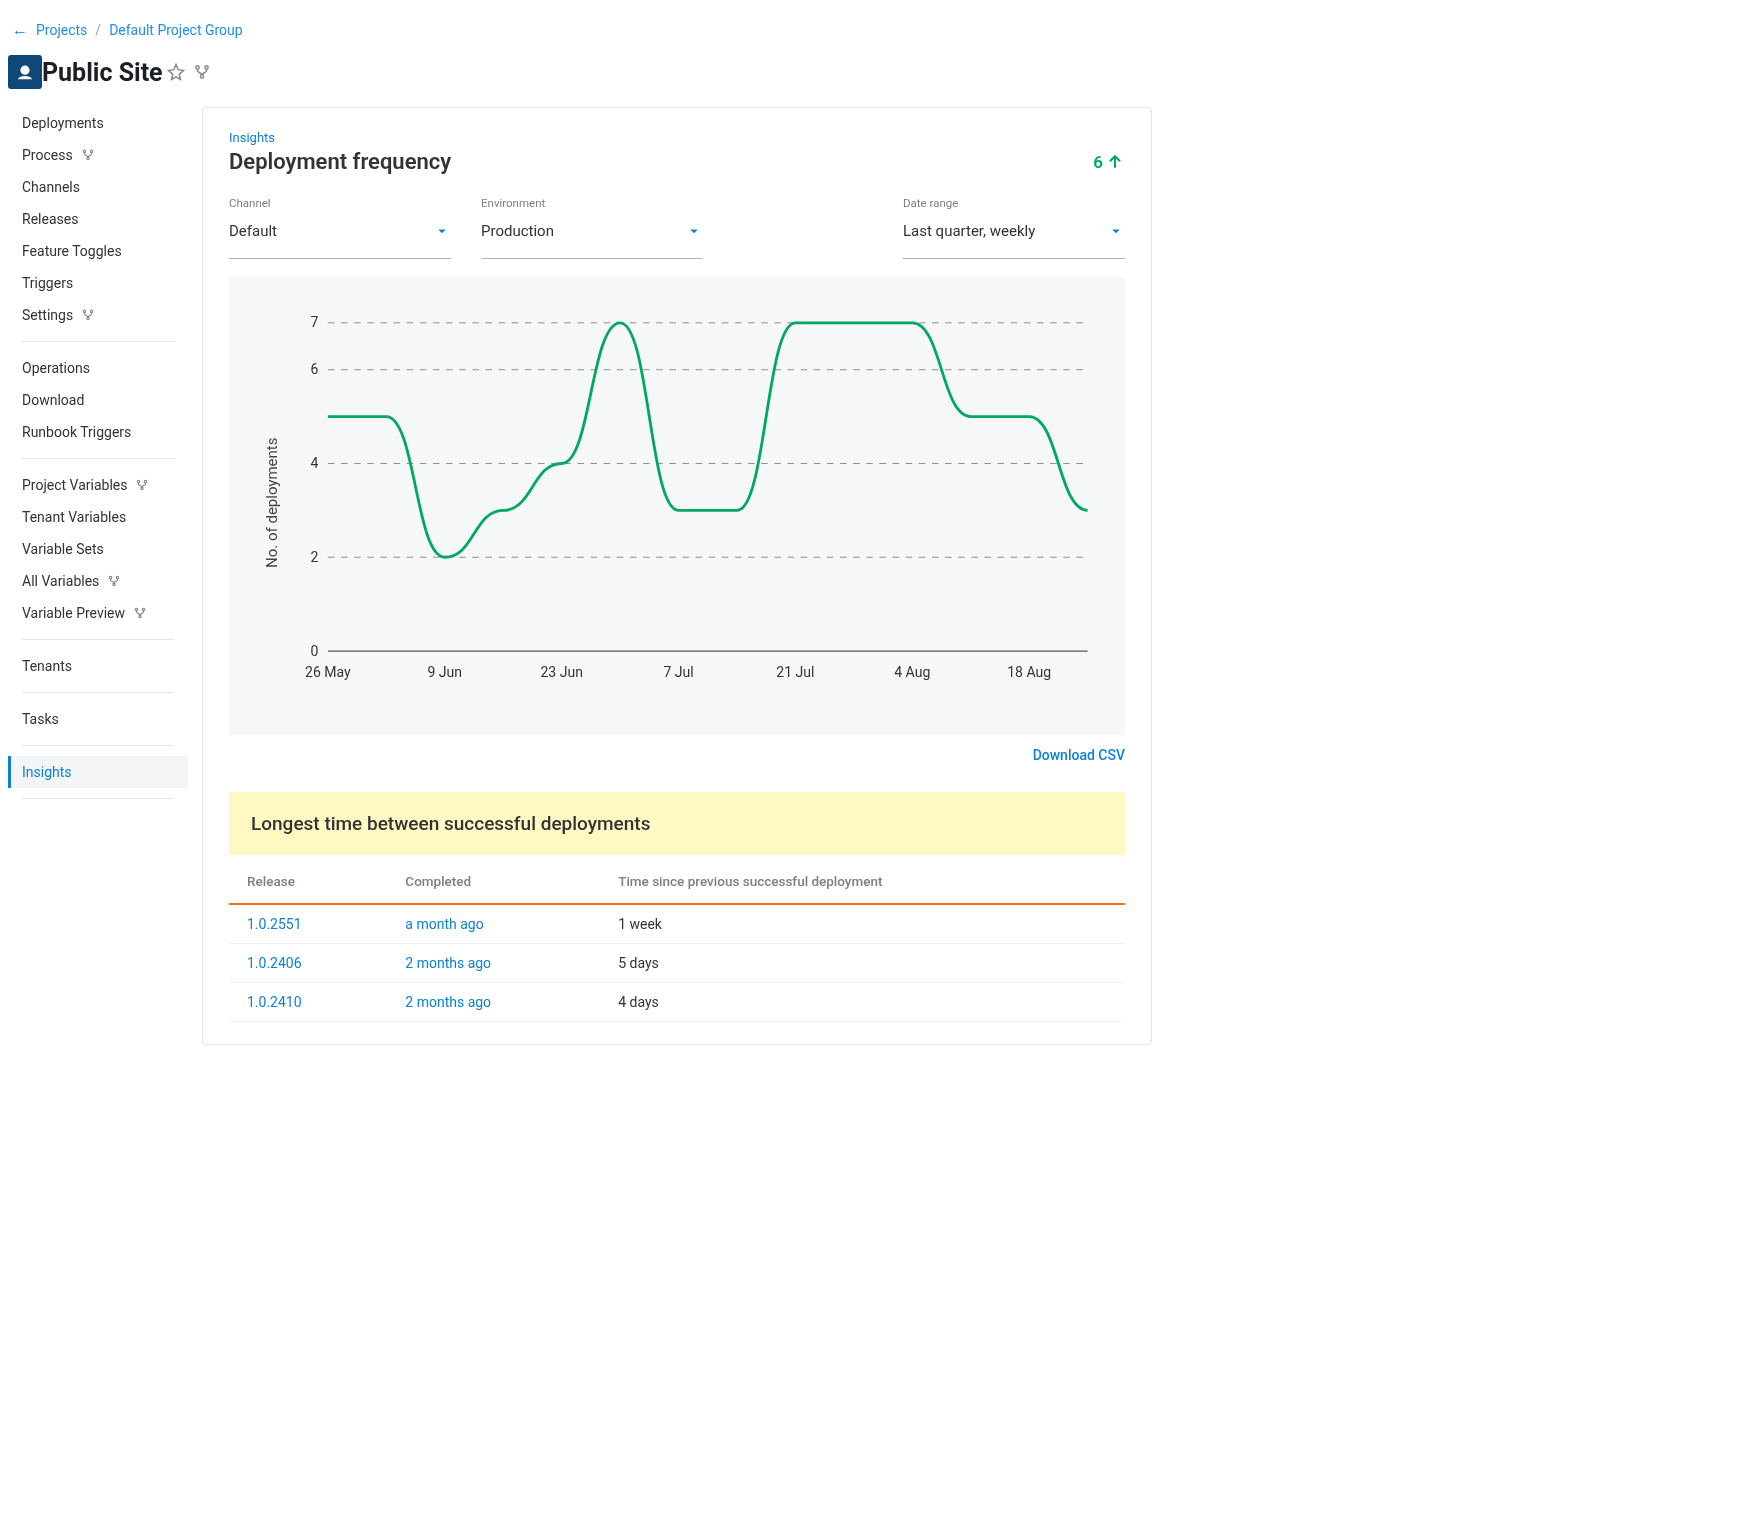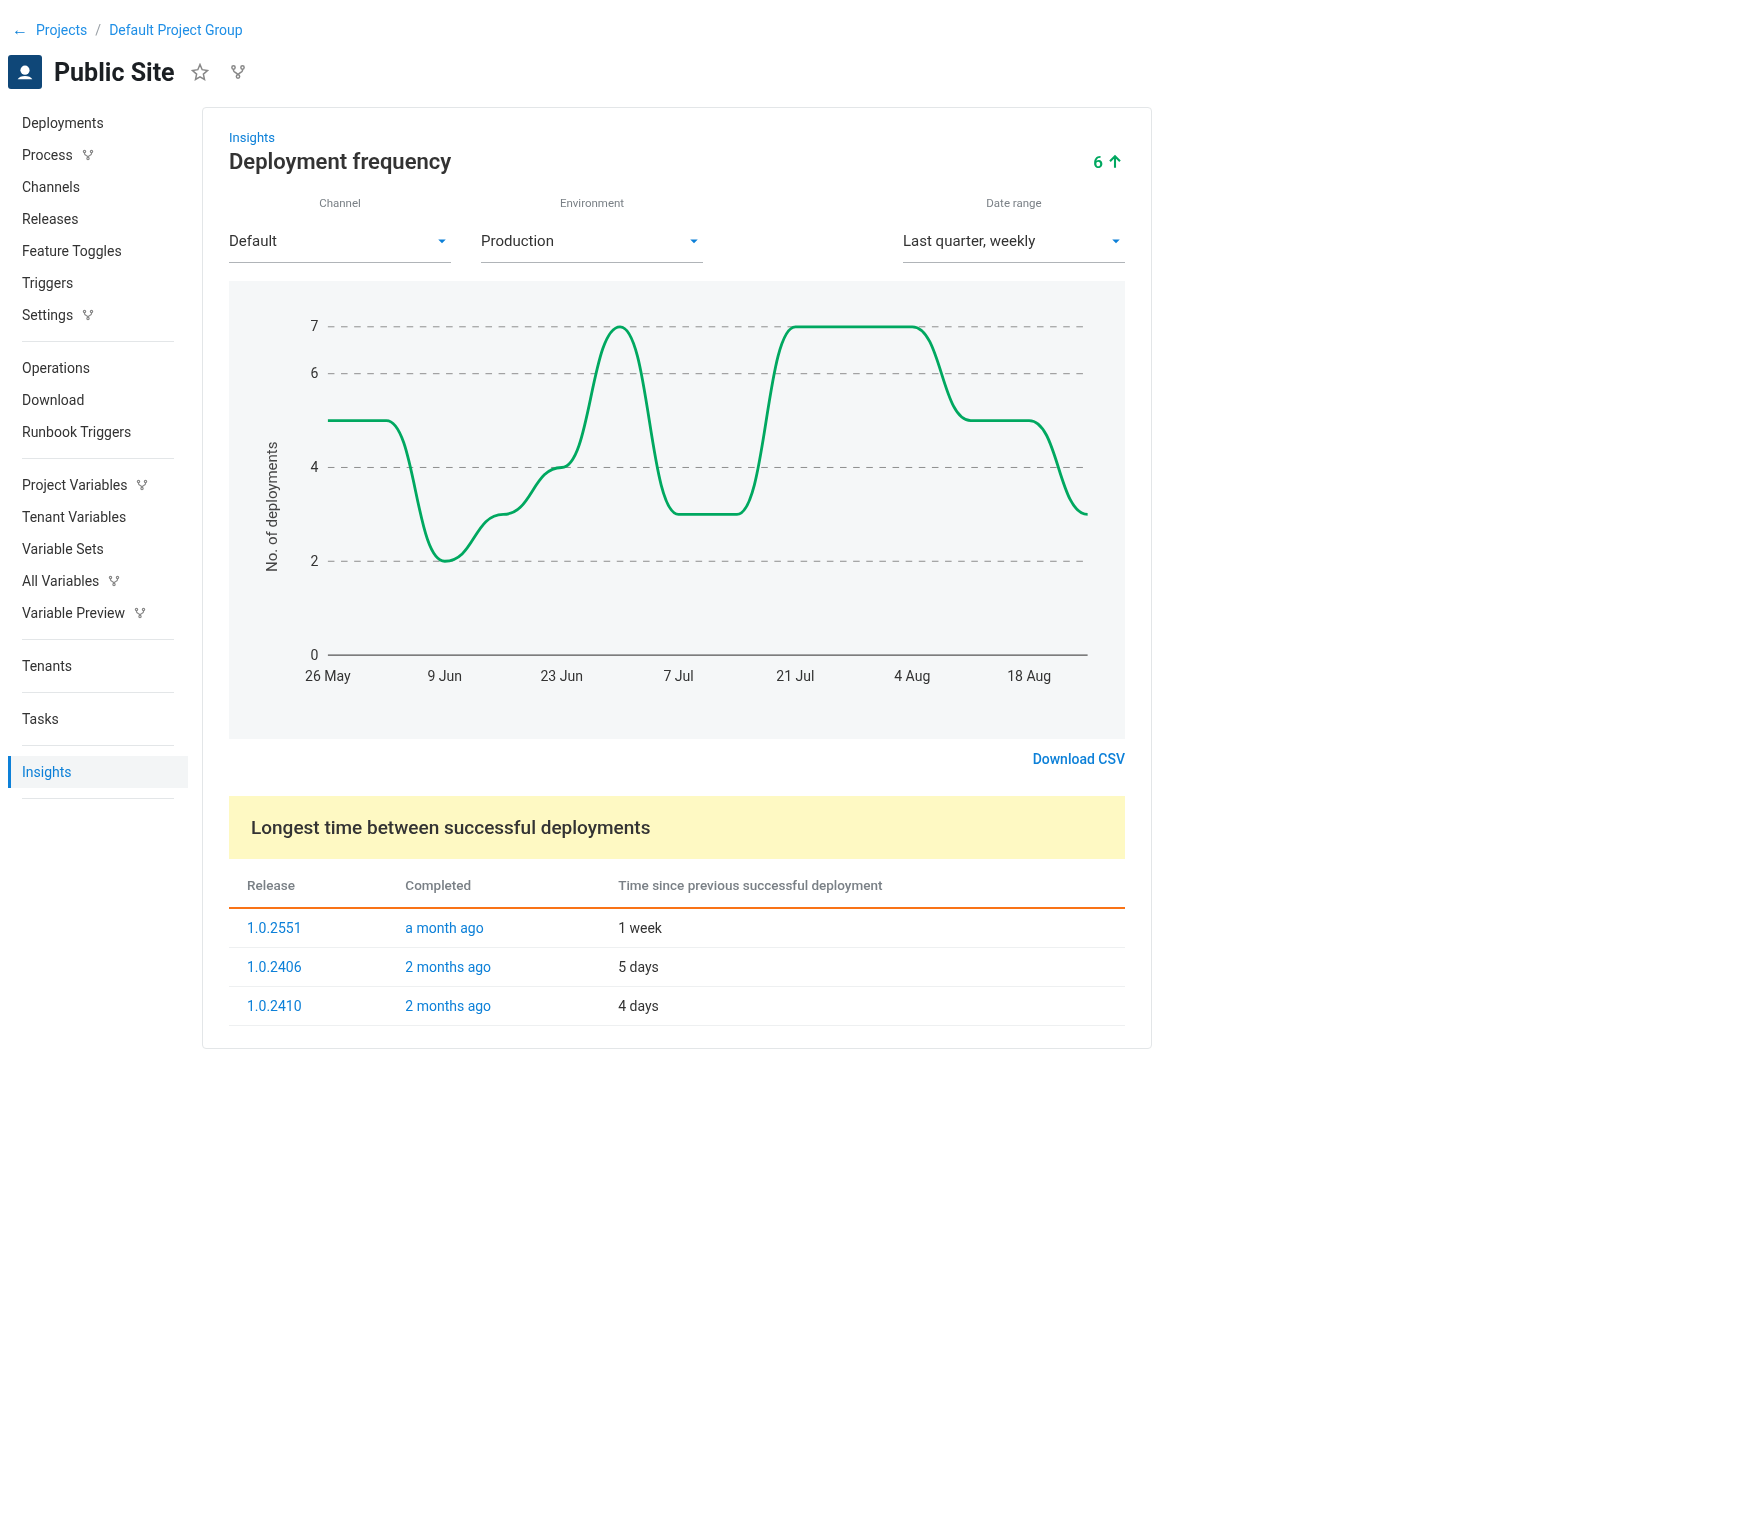--- a/index.html
+++ b/index.html
@@ -7,21 +7,21 @@
 a { text-decoration:none; }
 .wrap { padding:8px 18px 40px 8px; }
 
 
 .bc { display:flex; align-items:center; gap:8px; font-size:14px; padding:12px 4px; color:#0d80d8; }
 .bc .sep { color:#9aa0a6; }
 .bc-link { color:#1f8fe6; }
 .bc .back { font-size:16px; font-weight:700; }
 
 
-.title-row { display:flex; align-items:center; gap:12px; padding:4px 0 18px 0; }
+.title-row { display:flex; align-items:center; padding:4px 0 18px 0; }
 .logo { width:34px; height:34px; background:#0f4778; border-radius:3px; display:flex; align-items:center; justify-content:center; color:#fff; }
 .title { font-size:25px; font-weight:700; color:#1b1f23; }
 .icon-btn { color:#777; display:flex; align-items:center; justify-content:center; width:26px; height:26px; cursor:pointer; }
 
 
 .cols { display:flex; gap:14px; }
 .side { width:180px; flex:none; }
 .main { flex:1; border:1px solid #e3e6e8; border-radius:4px; padding:22px 26px; }
 
 
@@ -33,24 +33,24 @@
 
 
 .eyebrow { font-size:13px; color:#0d80d8; }
 .hdr-row { display:flex; align-items:center; justify-content:space-between; margin:4px 0 22px 0; }
 .hdr { font-size:22px; font-weight:600; }
 .metric { display:flex; align-items:center; gap:2px; color:#00a860; font-weight:600; font-size:17px; }
 .metric svg { width:20px; height:20px; }
 
 
 .filters { display:flex; gap:30px; justify-content:space-between; margin-bottom:18px; }
-.fld { display:flex; flex-direction:column; gap:16px;text-align:center; }
+.fld { display:flex; flex-direction:column; gap:6px; }
 .fld-lg { width:222px; }
 .fld label { font-size:11.5px; color:#7a8086; }
-.sel { display:flex; align-items:center; justify-content:space-between; font-size:15px; color:#333; padding:6px 0 12px 0; border-bottom:1px solid #b0b4b8; cursor:pointer; }
+.sel { display:flex; align-items:center; justify-content:space-between; font-size:15px; color:#333; padding:6px 0 18px 0; border-bottom:1px solid #b0b4b8; cursor:pointer; }
 .sel svg { width:18px; height:18px; color:#0d80d8; }
 
 
 .chart-card { background:#f5f7f8; padding:24px 28px 30px 28px; }
 .chart-inner { display:flex; }
 .ylabel { writing-mode:vertical-rl; transform:rotate(180deg); font-size:15px; color:#444; text-align:center; padding-right:6px; }
 .plot { flex:1; position:relative; }
 
 .download { text-align:right; margin:10px 0 28px 0; }
 .download a { color:#0d80d8; font-size:14px; font-weight:500; }

